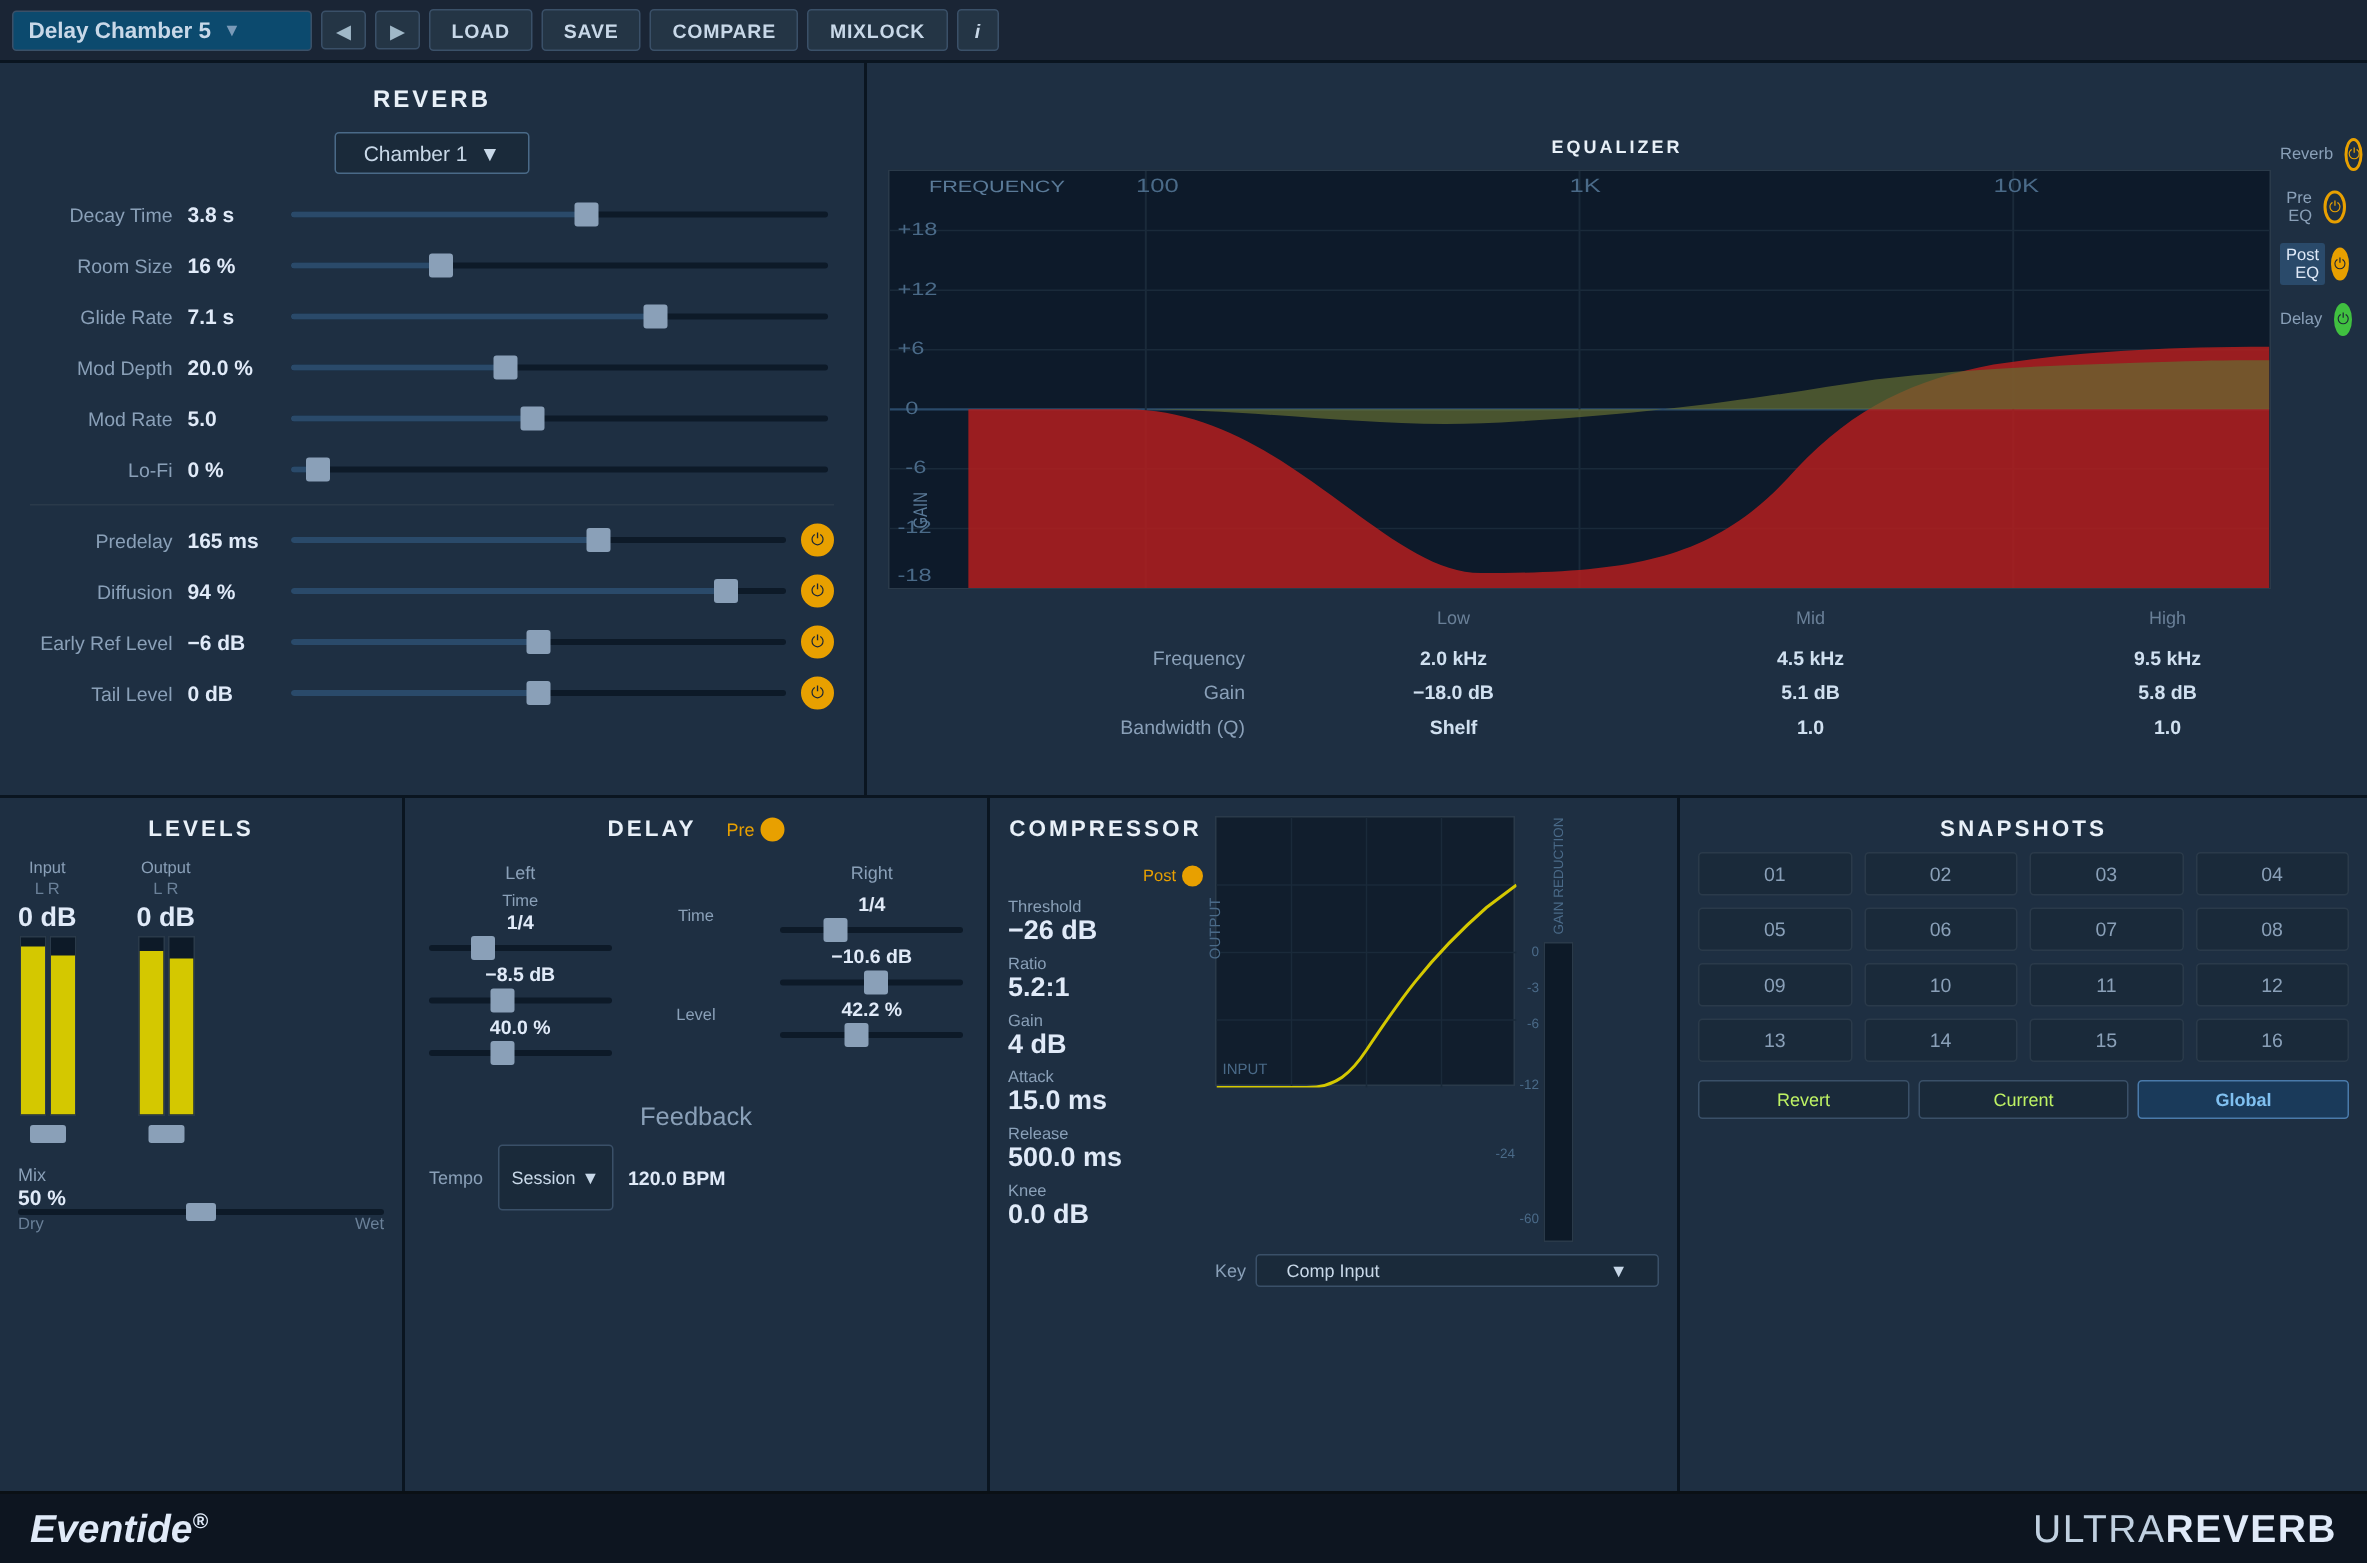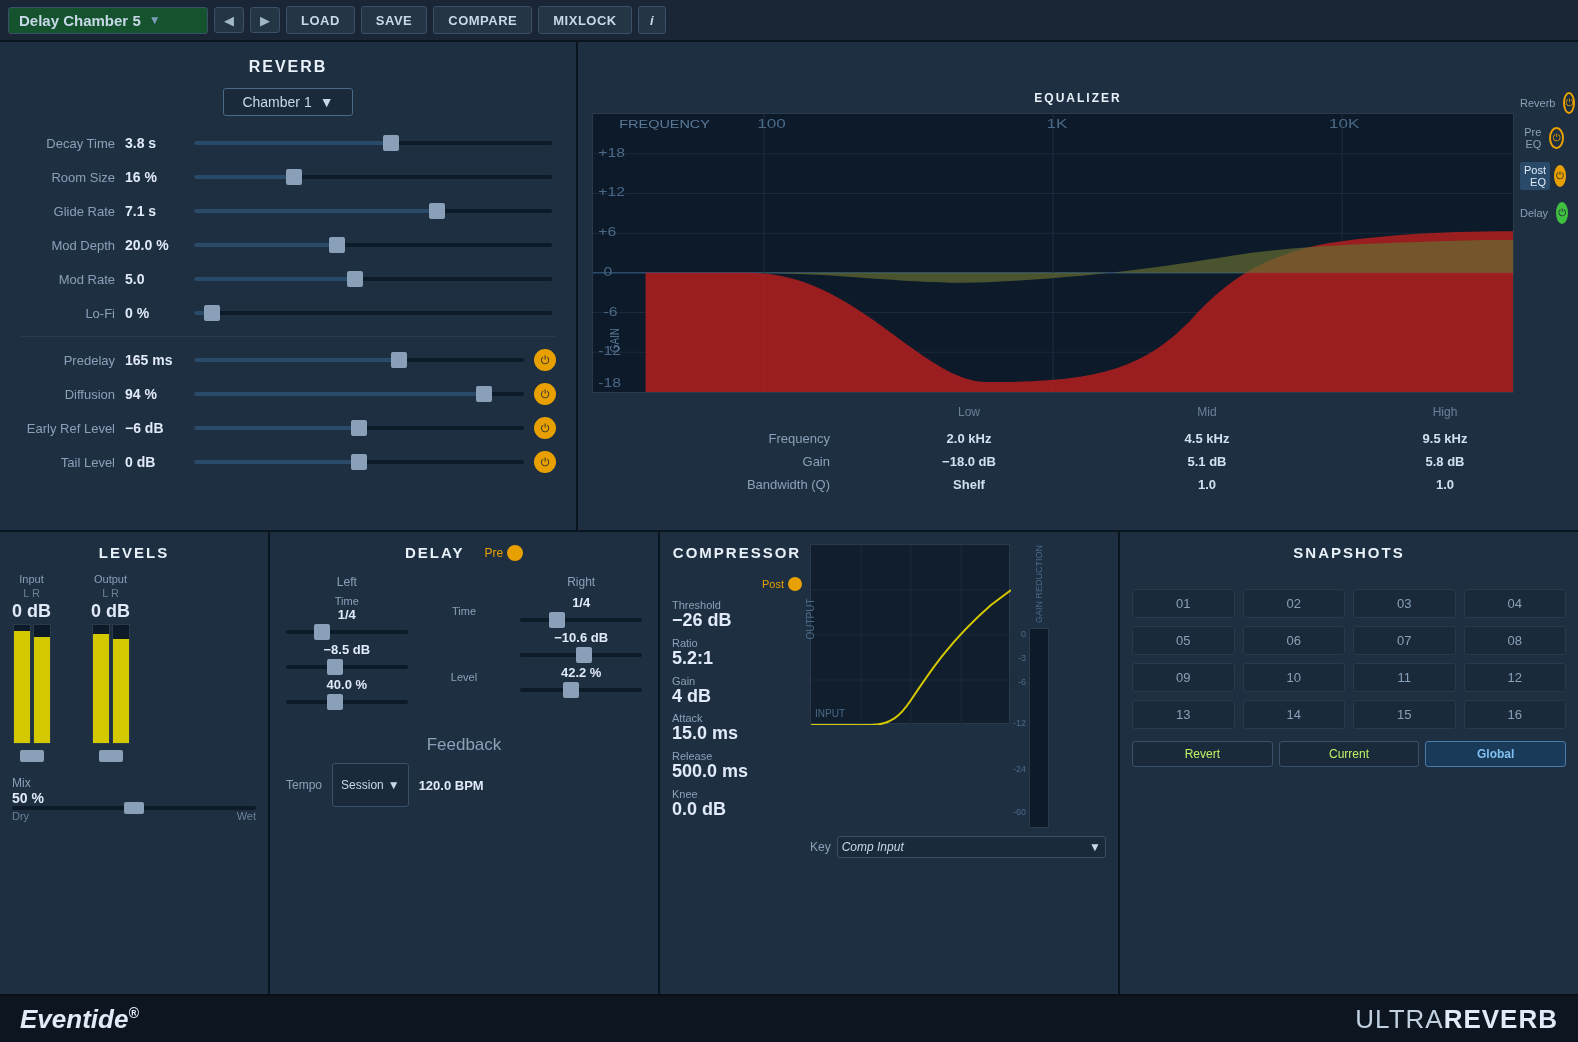--- a/index.html
+++ b/index.html
@@ -18,21 +18,21 @@
       align-items: center;
       background: #1a2535;
       border-bottom: 2px solid #0a1520;
       height: 42px;
       padding: 0 8px;
       gap: 6px;
     }
     .preset-selector {
       display: flex;
       align-items: center;
-      background: #14532d;
+      background: #0c4a6e;
       border: 1px solid #3a5068;
       border-radius: 3px;
       padding: 4px 10px;
       color: #c8d8e8;
       font-size: 15px;
       font-weight: bold;
       min-width: 200px;
       gap: 8px;
       cursor: pointer;
     }
@@ -422,41 +422,41 @@
       align-items: center;
       gap: 6px;
       margin-top: 6px;
       text-align: right;
     }
     .key-label { font-size: 12px; color: #8aa0b8; }
     .key-selector {
       background: #1a2a3a;
       border: 1px solid #3a5068;
       color: #c8d8e8;
-      padding: 3px 4px;
+      padding: 3px 20px;
       font-size: 12px;
       border-radius: 3px;
       cursor: pointer;
       flex: 1;
-      display: flex; align-items: center; justify-content: space-between; font-style: italic;
+      display: flex; align-items: center; justify-content: space-between;
     }
 
     
     .snapshots-panel {
       flex: 1;
       background: #1e2f42;
       padding: 12px;
     }
     .snapshots-title {
       text-align: center;
       font-size: 15px;
       font-weight: bold;
       letter-spacing: 2px;
       color: #e8f0f8;
-      margin-bottom: 28px;
+      margin-bottom: 7px;
     }
     .snapshots-grid {
       display: grid;
       grid-template-columns: repeat(4, 1fr);
       gap: 8px;
     }
     .snapshot-btn {
       background: #1a2a3a;
       border: 1px solid #2a3a4a;
       color: #8aa0b8;
@@ -898,21 +898,21 @@
             <div style="position:absolute;left:-20px;top:50%;transform:rotate(-90deg) translateX(50%);font-size:10px;color:#4a6a88;white-space:nowrap;">OUTPUT</div>
           </div>
 
           <div style="display:flex;flex-direction:column;align-items:center;width:50px;">
             <div style="font-size:9px;color:#4a6a88;text-align:center;writing-mode:vertical-rl;transform:rotate(180deg);height:80px;margin-bottom:4px;">GAIN REDUCTION</div>
             <div style="width:20px;height:200px;background:#0d1a28;border:1px solid #2a3a4a;position:relative;">
               <div style="position:absolute;right:22px;top:0;font-size:9px;color:#4a6a88;">0</div>
               <div style="position:absolute;right:22px;top:12%;font-size:9px;color:#4a6a88;">-3</div>
               <div style="position:absolute;right:22px;top:24%;font-size:9px;color:#4a6a88;">-6</div>
               <div style="position:absolute;right:22px;top:45%;font-size:9px;color:#4a6a88;">-12</div>
-              <div style="position:absolute;right:22px;top:68%;font-size:9px;color:#4a6a88;">-24</div>
+              <div style="position:absolute;right:38px;top:68%;font-size:9px;color:#4a6a88;">-24</div>
               <div style="position:absolute;right:22px;top:90%;font-size:9px;color:#4a6a88;">-60</div>
             </div>
           </div>
         </div>
 
         <div class="key-row" style="margin-top:8px;">
           <span class="key-label">Key</span>
           <div class="key-selector">
             <span>Comp Input</span>
             <span>▼</span>

